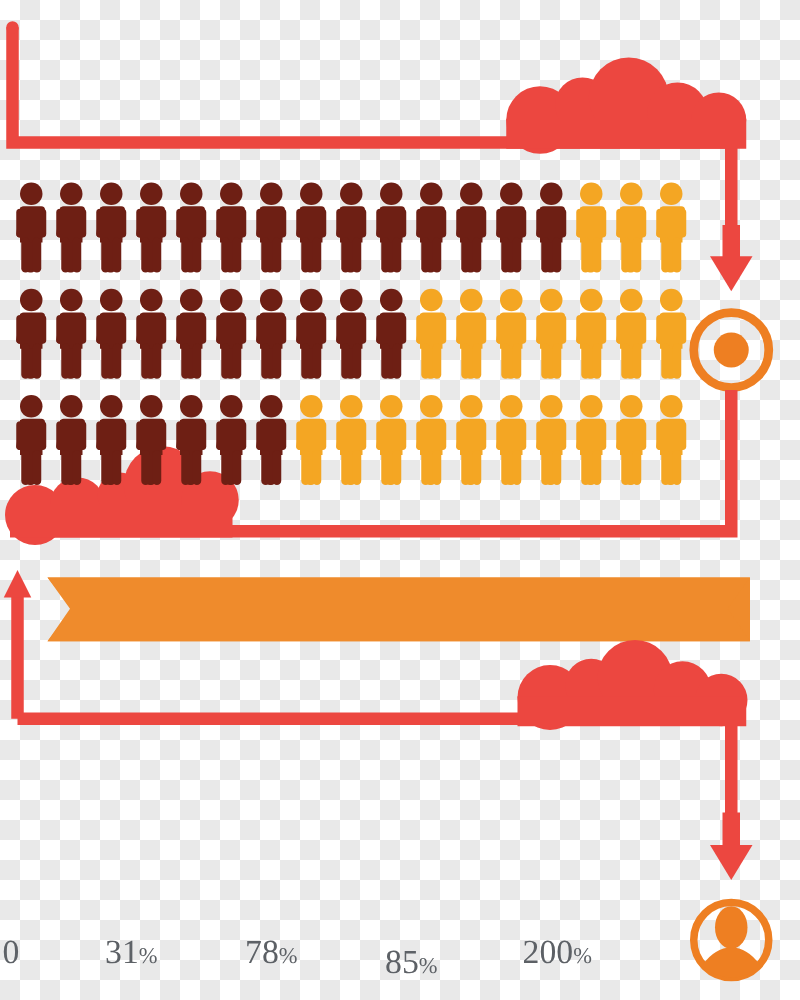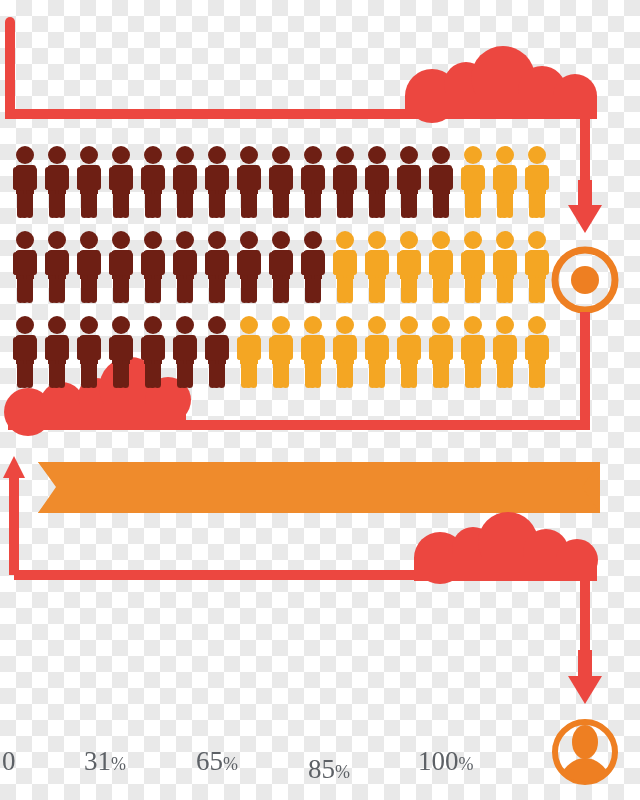--- a/index.html
+++ b/index.html
@@ -260,21 +260,21 @@
 </div>
 
 <div class="layer">
   <div class="pct-label" style="left:2px;top:748px;">
     <span class="num">0</span><span class="sym"></span>
   </div>
   <div class="pct-label" style="left:84px;top:748px;">
     <span class="num">31</span><span class="sym">%</span>
   </div>
   <div class="pct-label" style="left:196px;top:748px;">
-    <span class="num">65</span><span class="sym">%</span>
+    <span class="num">78</span><span class="sym">%</span>
   </div>
   <div class="pct-label" style="left:308px;top:756px;">
     <span class="num">85</span><span class="sym">%</span>
   </div>
   <div class="pct-label" style="left:418px;top:748px;">
-    <span class="num">100</span><span class="sym">%</span>
+    <span class="num">200</span><span class="sym">%</span>
   </div>
 </div>
 
 </body></html>

